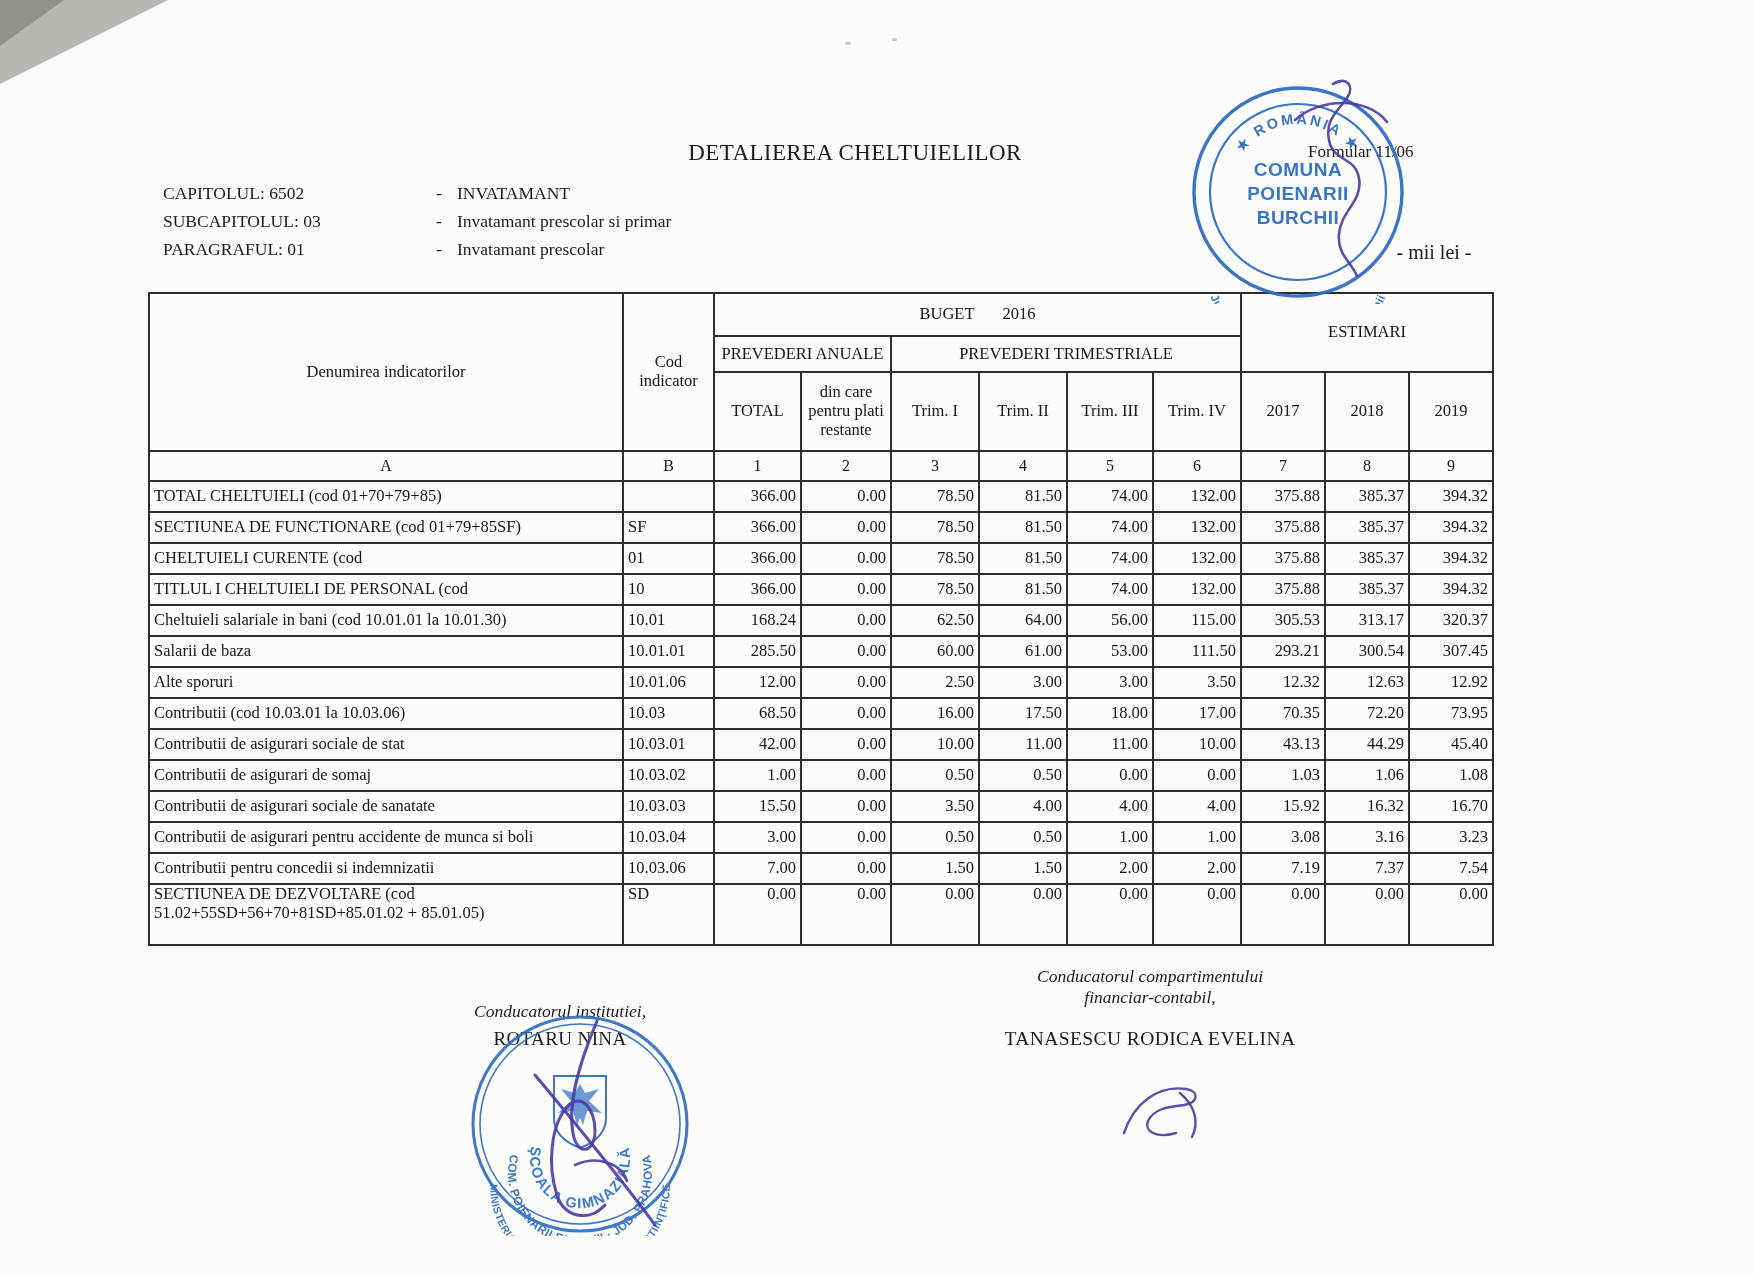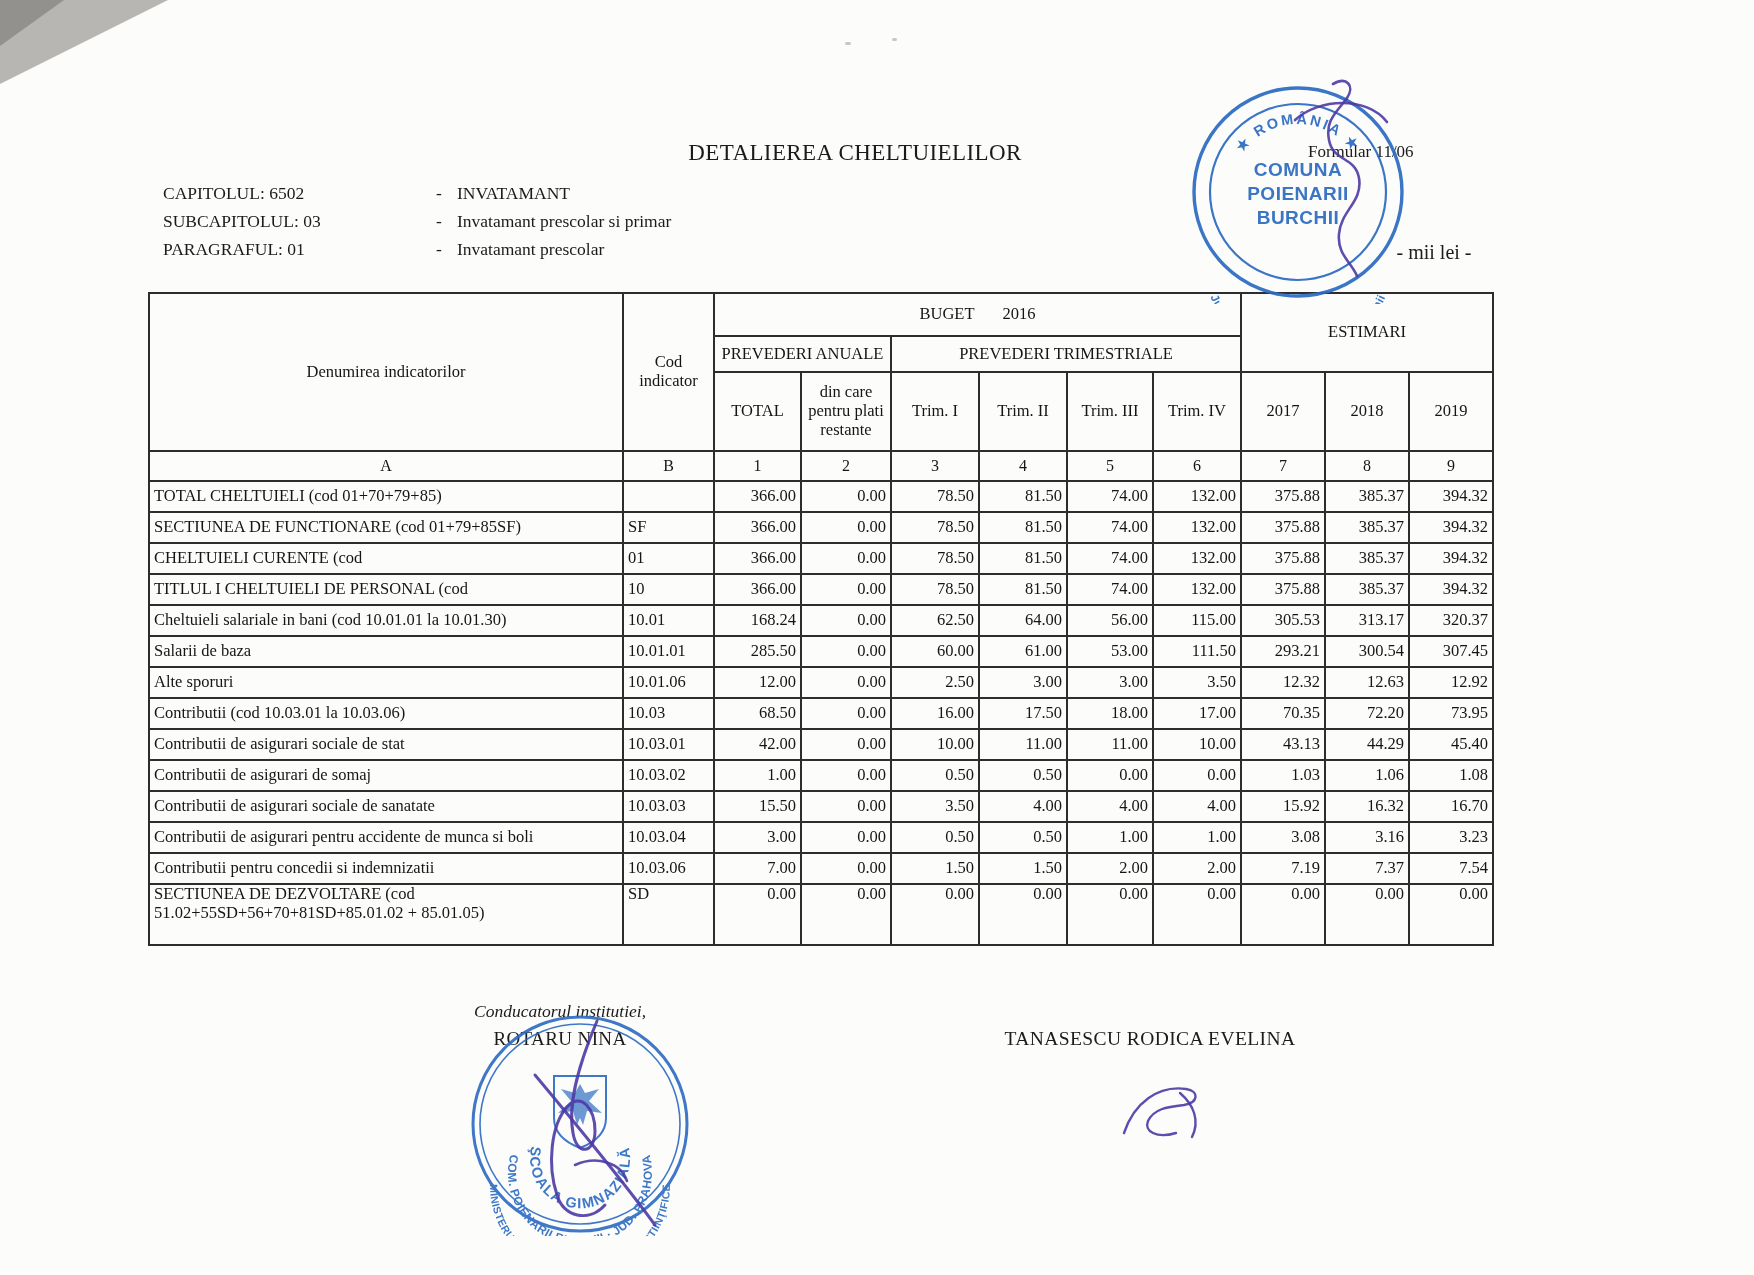--- a/index.html
+++ b/index.html
@@ -322,20 +322,24 @@
           <td class="c-num">0.00</td>
           <td class="c-num">0.00</td>
           <td class="c-num">0.00</td>
           <td class="c-num">0.00</td>
           <td class="c-num">0.00</td>
         </tr>
       </tbody>
   </table>
 
   <div class="role-left">Conducatorul institutiei,</div>
+  <div class="role-right">
+    <div>Conducatorul compartimentului</div>
+    <div>financiar-contabil,</div>
+  </div>
   <div class="name-left">ROTARU NINA</div>
   <div class="name-right">TANASESCU RODICA EVELINA</div>
 
   <svg class="stamp" style="left:1186px; top:80px;" width="224" height="224" viewBox="-112 -112 224 224">
     <g opacity="0.92">
       <circle class="ln" cx="0" cy="0" r="104" stroke-width="3.4"></circle>
       <circle class="ln" cx="0" cy="0" r="88" stroke-width="2.2"></circle>
       <path id="ts-top" d="M -63.9,-23.3 A 68 68 0 0 1 63.9,-23.3" fill="none"></path>
       <path id="ts-bot" d="M -90.2,32.8 A 96 96 0 1 0 90.2,32.8" fill="none"></path>
       <text font-size="14.5" font-weight="bold" letter-spacing="2.5" text-anchor="middle">

